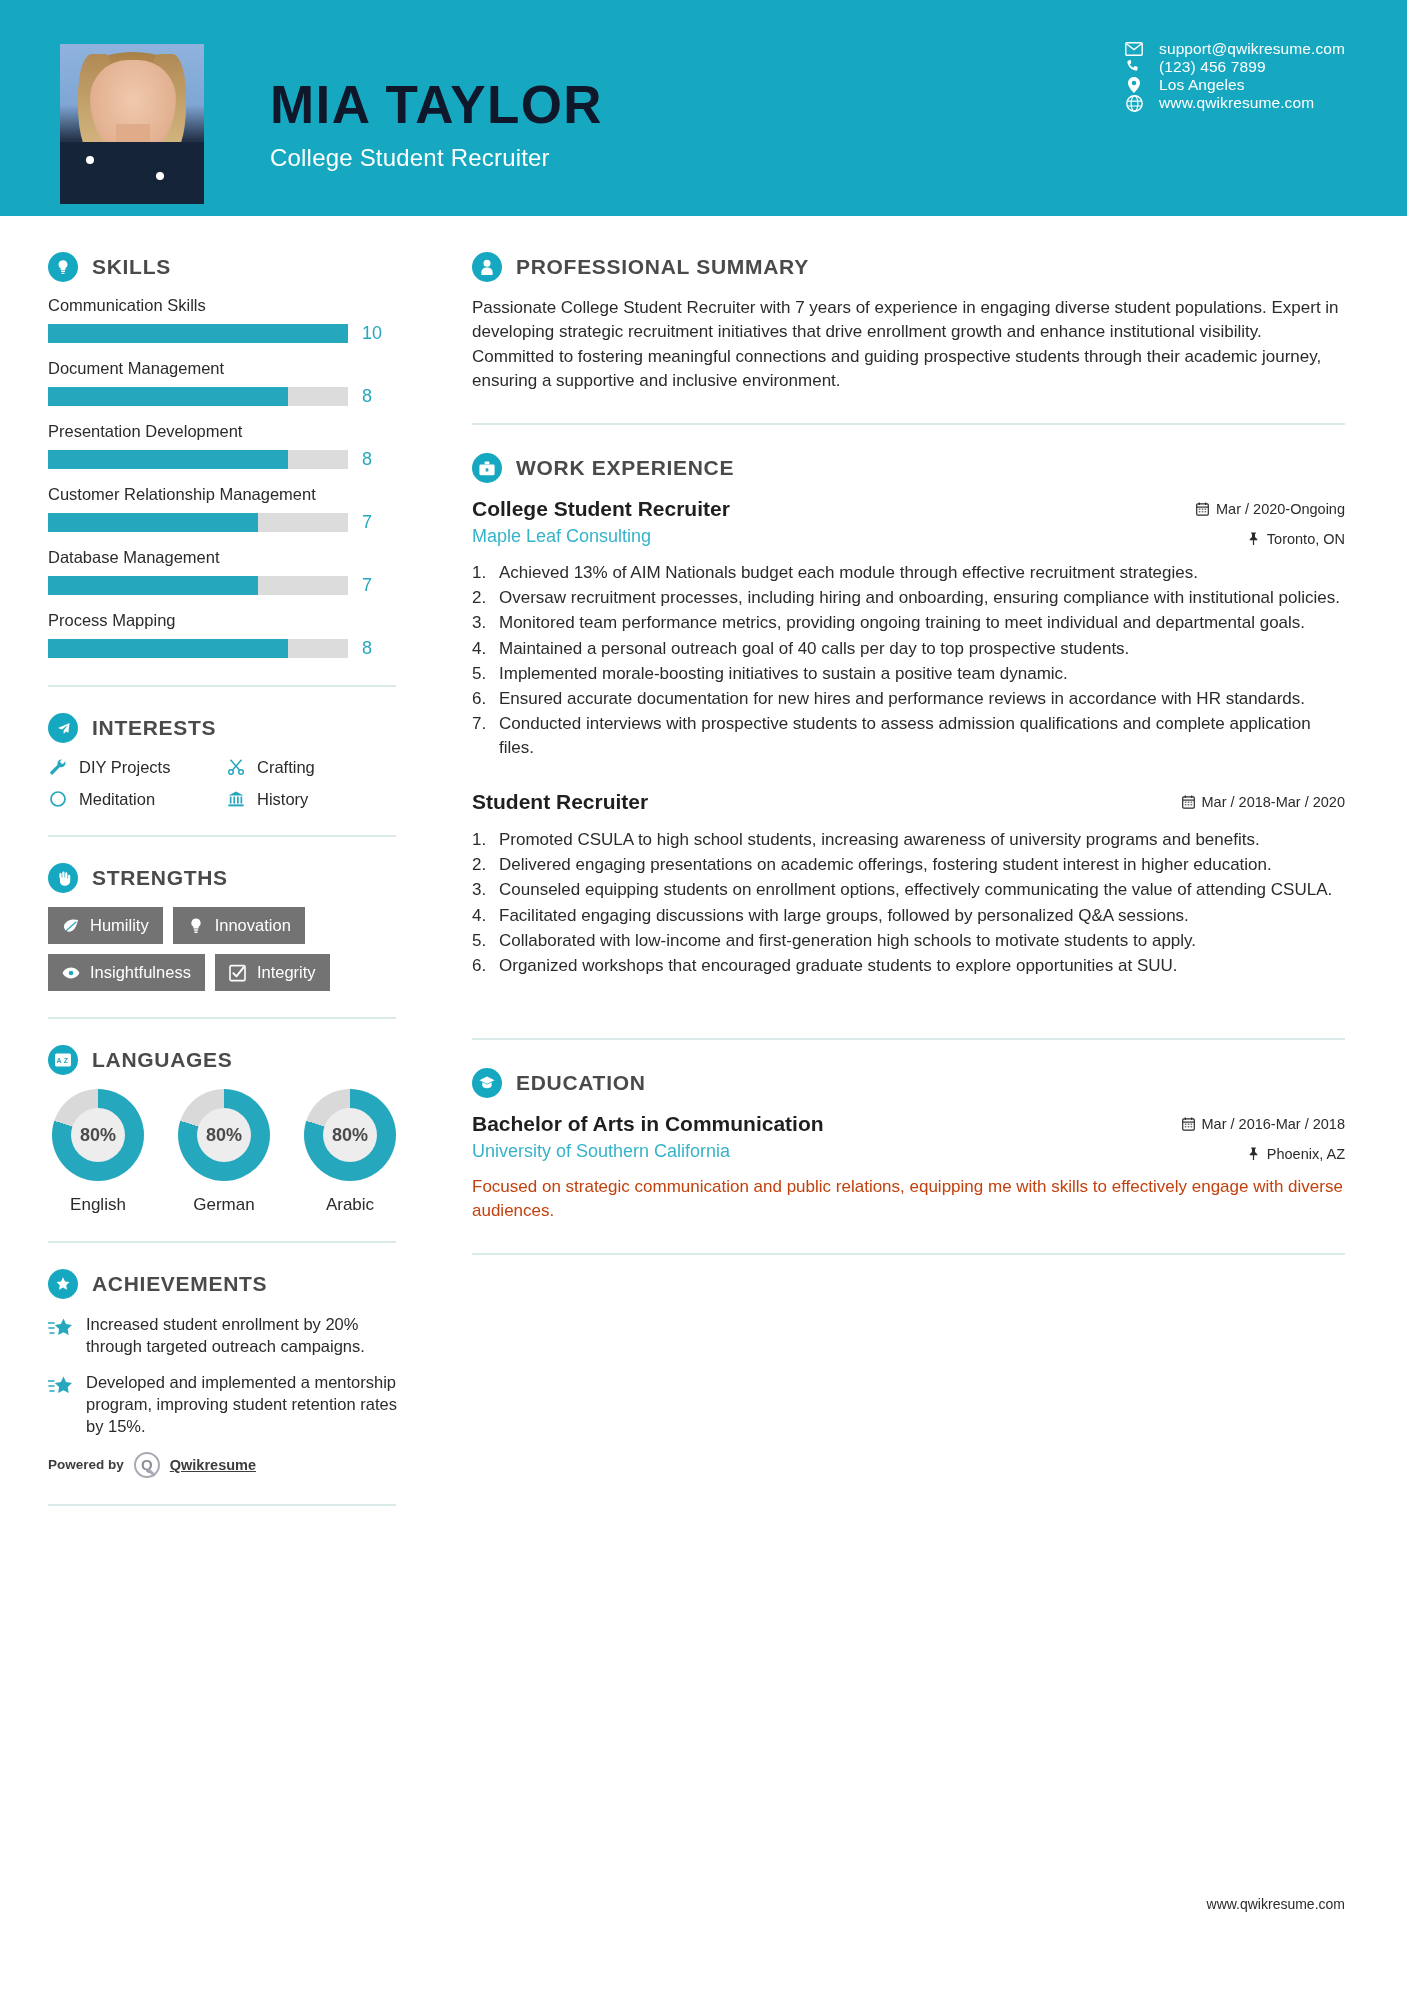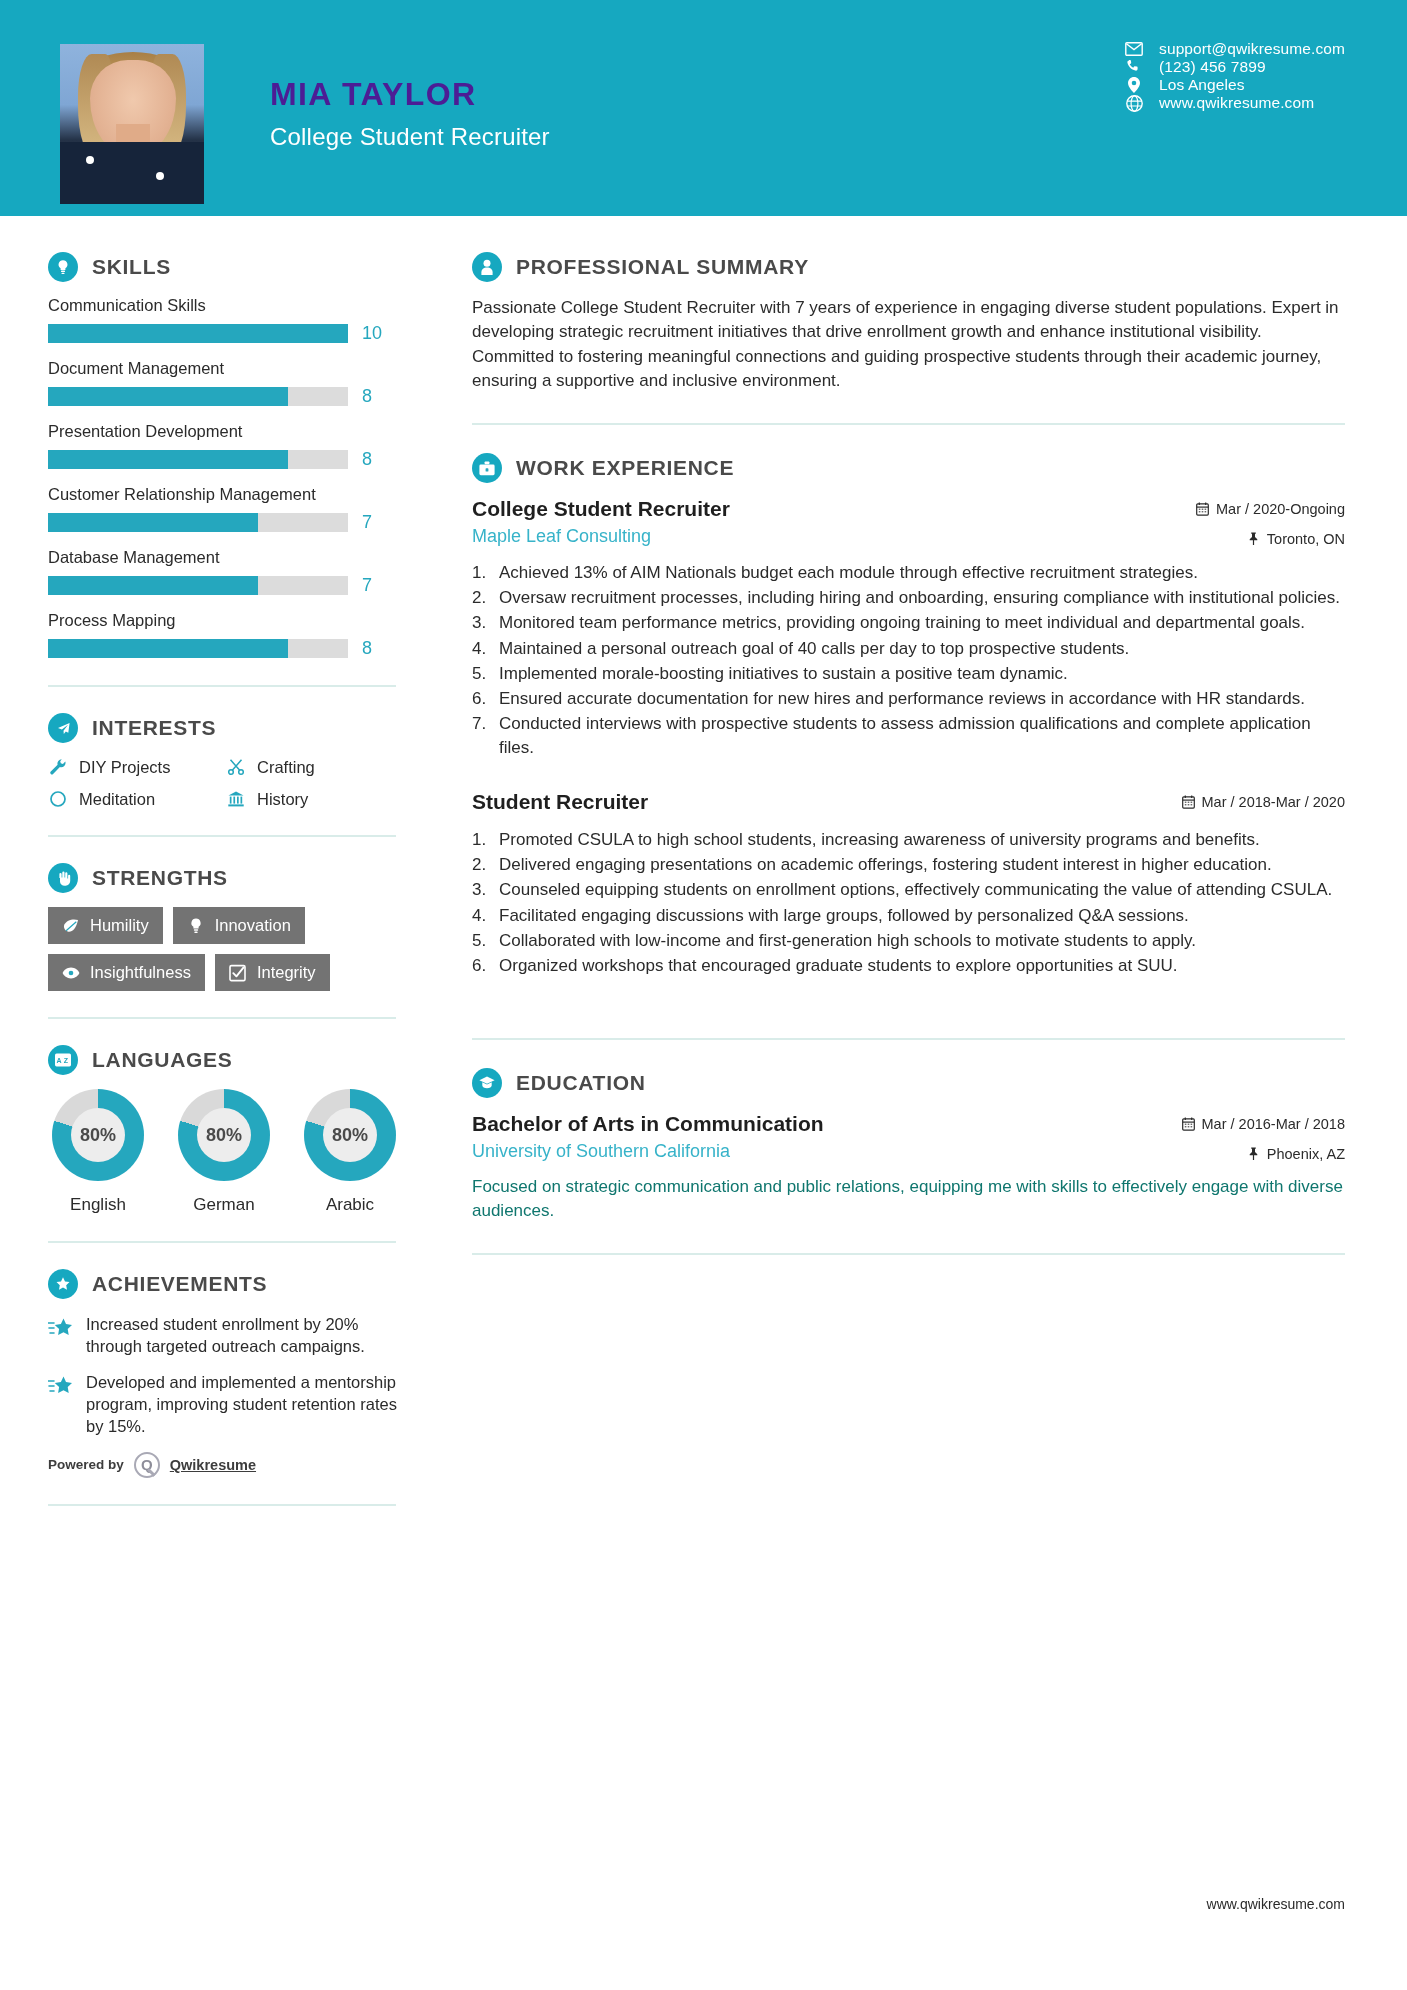--- a/index.html
+++ b/index.html
@@ -52,21 +52,21 @@
   }
   .photo .torso::before { left: 26px; top: 14px; }
   .photo .torso::after  { left: 96px; top: 30px; }
   .photo .neck {
     position: absolute; left: 56px; bottom: 54px; width: 34px; height: 26px;
     background: #e0ab88;
   }
 
   .name-block { margin: 78px 0 0 66px; }
   .name {
-    font-size: 32px; font-weight: 700; color: #4c1d95;
+    font-size: 53px; font-weight: 700; color: #0f172a;
     letter-spacing: 1.4px; line-height: 1; text-transform: uppercase;
   }
   .role {
     font-size: 24px; color: #ffffff; margin-top: 13px;
     font-weight: 400; letter-spacing: .2px;
   }
 
   .contacts {
     position: absolute; right: 62px; top: 40px;
     display: flex; flex-direction: column; 
@@ -164,21 +164,21 @@
   .bullets { margin: 14px 0 0 0; padding-left: 0; list-style: none; counter-reset: b; }
   .bullets li {
     counter-increment: b; position: relative;
     font-size: 17px; color: #2b2b2b; line-height: 1.42;
     padding-left: 27px; margin-bottom: 1px;
   }
   .bullets li::before {
     content: counter(b) "."; position: absolute; left: 0; top: 0;
     font-size: 17px; color: #2b2b2b;
   }
-  .edu-desc { font-size: 17px; color: #0f766e; line-height: 1.42; margin-top: 13px; }
+  .edu-desc { font-size: 17px; color: #c2410c; line-height: 1.42; margin-top: 13px; }
 
   .meta-ico { width: 13px; height: 14px; display:flex; align-items:center; justify-content:center; }
 
   .footer-url {
     position: absolute; right: 62px; bottom: 78px;
     font-size: 14px; color: #2b2b2b;
   }
   .spacer-24 { height: 24px; }
 </style>
 </head>

